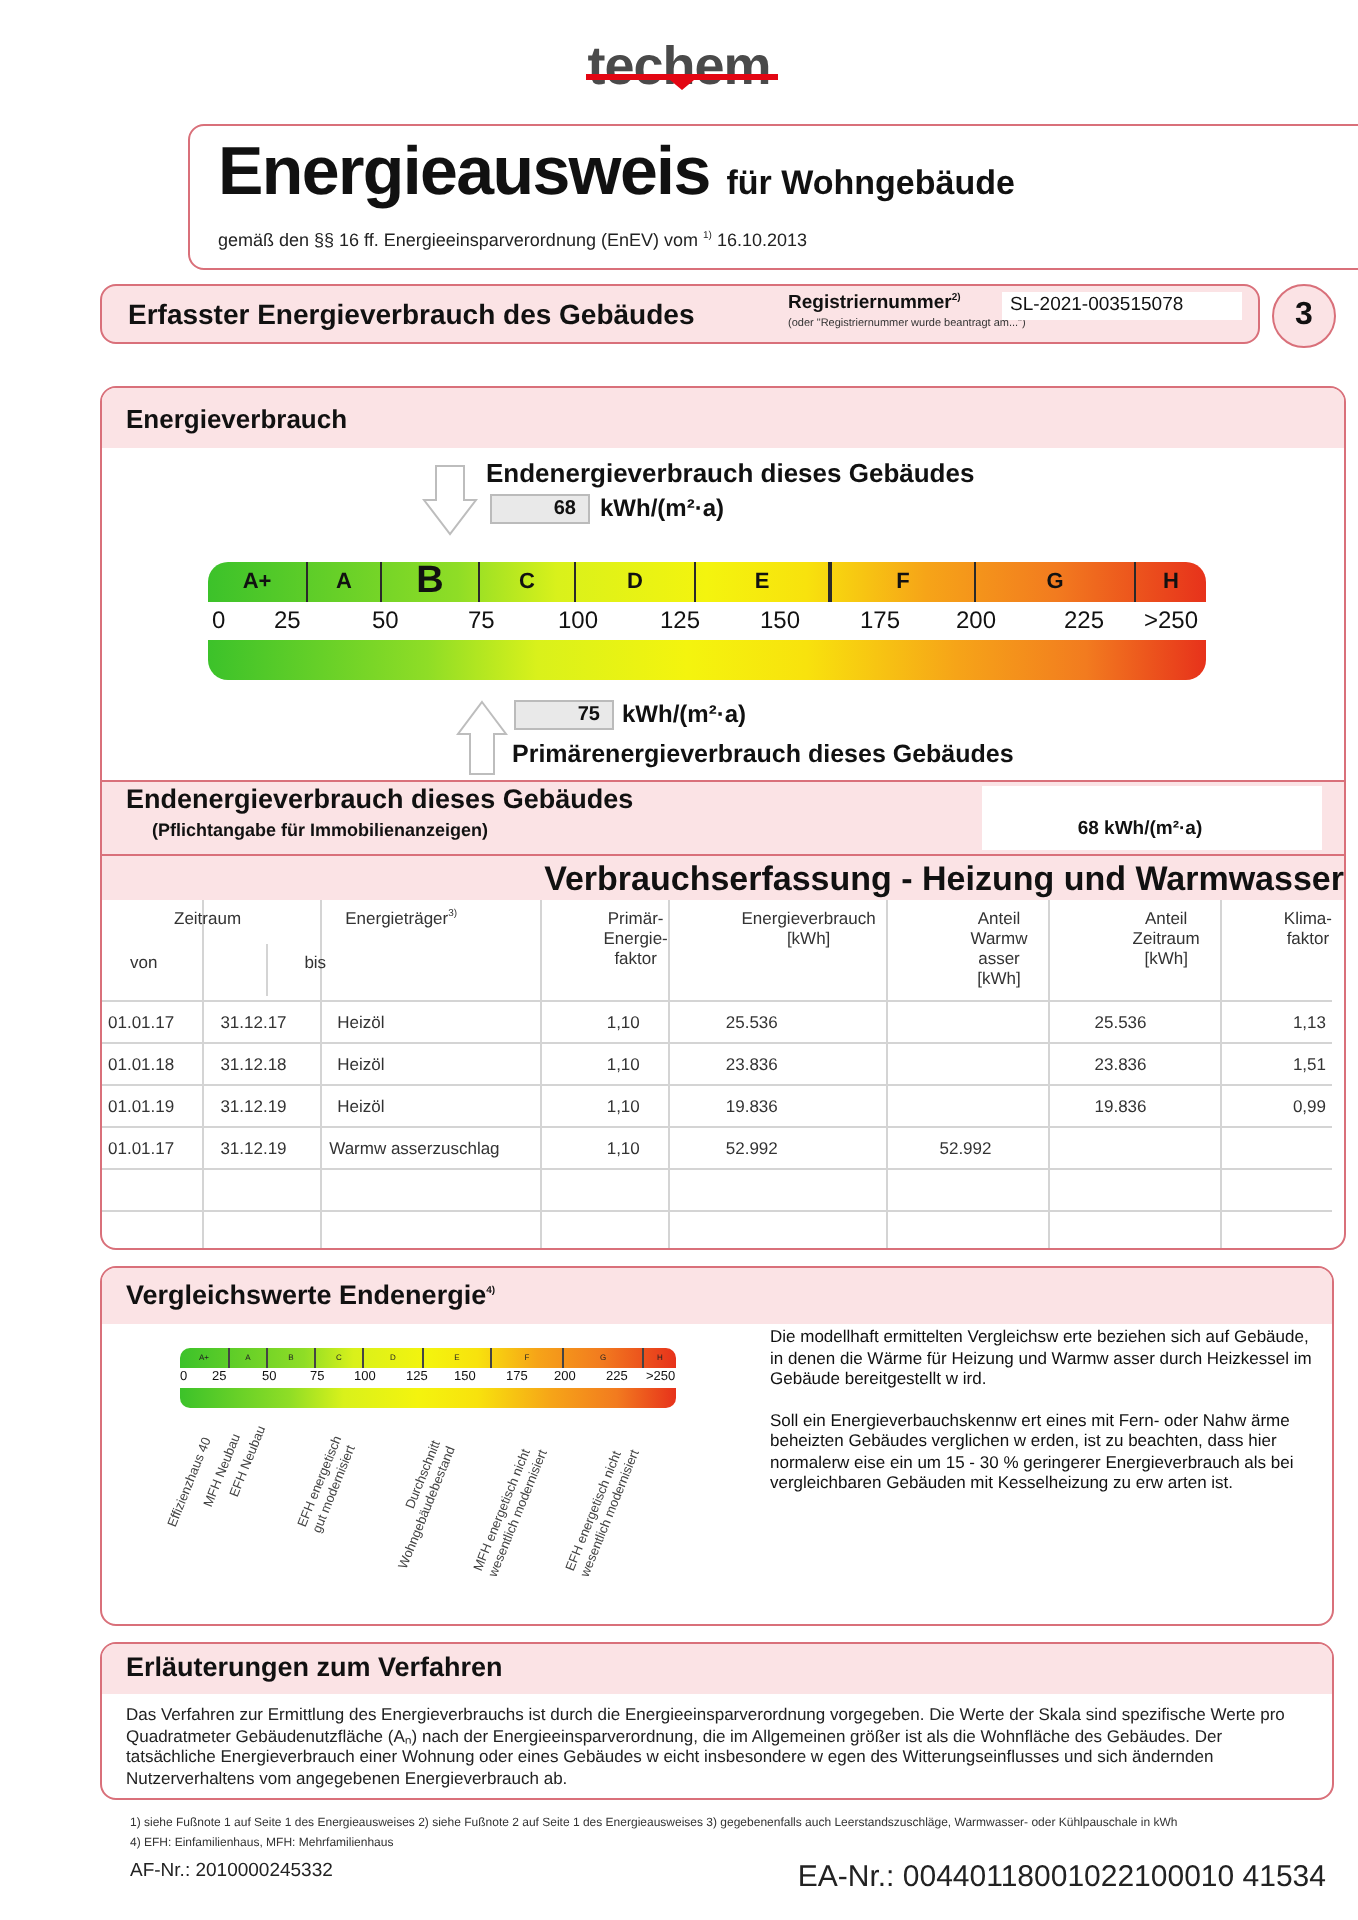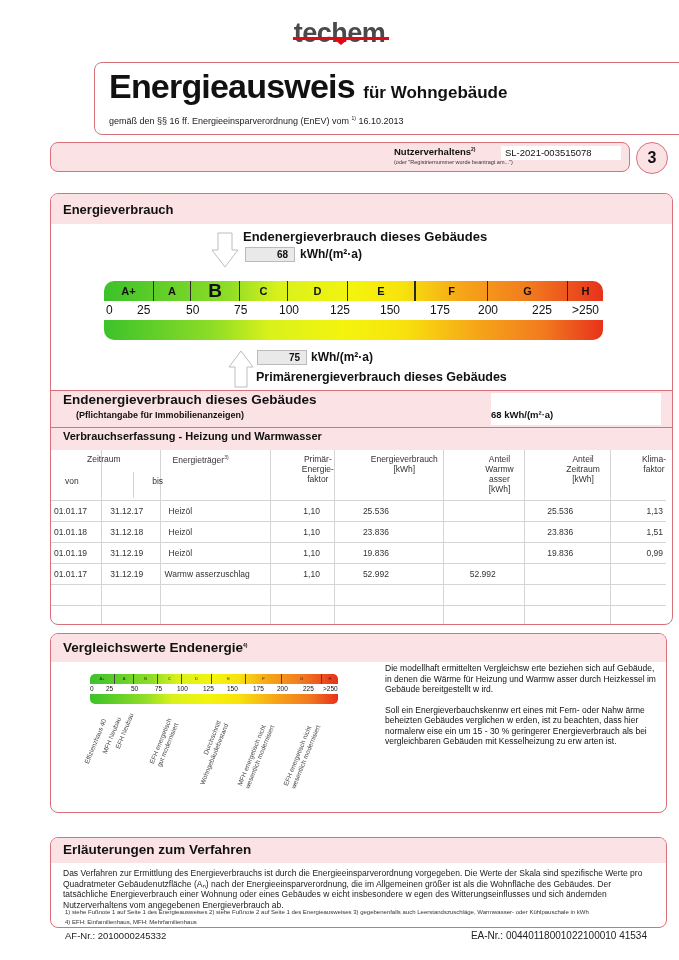--- a/index.html
+++ b/index.html
@@ -43,23 +43,23 @@
 
   .scale-top { position: absolute; left: 104px; top: 281px; width: 499px; height: 20px; border-radius: 10px 10px 0 0; background: linear-gradient(to right, #3cc22a 0%, #8fdd26 25%, #d9f11b 35%, #f4f40e 50%, #f8e20d 60%, #f6a418 72%, #f27b1f 85%, #e7321b 100%); }
   .scale-top .cls { position: absolute; top: 0; height: 20px; font-size: 11px; font-weight: bold; text-align: center; line-height: 20px; border-right: 1px solid #2a2a2a; }
   .scale-nums { position: absolute; left: 104px; top: 303px; width: 499px; height: 16px; font-size: 12px; }
   .scale-nums span { position: absolute; top: 0; }
   .scale-bottom { position: absolute; left: 104px; top: 320px; width: 499px; height: 20px; border-radius: 0 0 10px 10px; background: linear-gradient(to right, #3cc22a 0%, #8fdd26 22%, #d9f11b 33%, #f4f40e 48%, #f8e20d 60%, #f6a418 75%, #f27b1f 88%, #e7321b 100%); }
 
   .ee-summary { position: absolute; left: 0; top: 196px; width: 100%; height: 38px; background: #fbe3e5; border-top: 1.5px solid #d9707a; border-bottom: 1.5px solid #d9707a; }
   .ee-sum-title { position: absolute; left: 12px; top: 1px; font-size: 13.5px; font-weight: bold; }
   .ee-sum-note { position: absolute; left: 12px; top: 19px; font-size: 9px; font-weight: bold; padding-left: 13px; }
-  .ee-sum-val { position: absolute; left: 440px; top: 2px; width: 170px; height: 32px; background: #fff; font-size: 9.5px; font-weight: bold; text-align: left; padding: 16px 12px 0 0; }
-
-  .vb-head { top: 234px; height: 22px; font-size: 11px; padding: 2px 0 0 12px; }
+  .ee-sum-val { position: absolute; left: 440px; top: 2px; width: 170px; height: 32px; background: #fff; font-size: 9.5px; font-weight: bold; text-align: center; padding: 16px 12px 0 0; }
+
+  .vb-head { top: 234px; height: 22px; font-size: 17px; padding: 2px 0 0 12px; text-align: right; }
 
   table.vt { position: absolute; left: 0; top: 256px; width: 615px; border-collapse: collapse; font-size: 8.5px; color: #333; }
   table.vt td, table.vt th { border: 1px solid #d4d4d4; font-weight: normal; }
   table.vt th { vertical-align: top; text-align: center; padding-top: 4px; height: 50px; }
   table.vt td { height: 21px; padding: 0 3px; }
   table.vt tr:first-child th, table.vt tr:first-child td { border-top: none; padding-left: 31px; }
   table.vt td:first-child, table.vt th:first-child { border-left: none; }
   .r { text-align: right; }
 
   
@@ -68,27 +68,27 @@
   .mini-top { position: absolute; left: 39px; top: 40px; width: 248px; height: 10px; border-radius: 5px 5px 0 0; background: linear-gradient(to right, #3cc22a 0%, #8fdd26 25%, #d9f11b 35%, #f4f40e 50%, #f8e20d 60%, #f6a418 72%, #f27b1f 85%, #e7321b 100%); }
   .mini-top .cls { position: absolute; top: 0; height: 10px; font-size: 4px; text-align: center; line-height: 10px; border-right: 1px solid #444; color: #222; }
   .mini-nums { position: absolute; left: 39px; top: 51px; width: 248px; font-size: 6.5px; }
   .mini-nums span { position: absolute; }
   .mini-bottom { position: absolute; left: 39px; top: 60px; width: 248px; height: 10px; border-radius: 0 0 5px 5px; background: linear-gradient(to right, #3cc22a 0%, #8fdd26 22%, #d9f11b 33%, #f4f40e 48%, #f8e20d 60%, #f6a418 75%, #f27b1f 88%, #e7321b 100%); }
   .rot { position: absolute; font-size: 6.5px; color: #444; transform-origin: 0 0; transform: rotate(-68deg); white-space: nowrap; line-height: 7.5px; }
   .vgl-text { position: absolute; left: 334px; top: 29px; width: 275px; font-size: 8.5px; line-height: 10.5px; color: #111; }
   .vgl-text p + p { margin-top: 10px; }
 
   
-  .erl { left: 50px; top: 821px; width: 617px; height: 91px; overflow: hidden; margin-top: 16px; }
+  .erl { left: 50px; top: 821px; width: 617px; height: 79px; overflow: hidden; }
   .erl-head { top: 0; height: 25px; font-size: 13.5px; padding: 4px 0 0 12px; }
   .erl-text { position: absolute; left: 12px; top: 30px; width: 590px; font-size: 8.5px; line-height: 10.5px; color: #222; }
 
   .footnotes { position: absolute; left: 65px; top: 907px; font-size: 6px; line-height: 10px; color: #333; }
   .af { position: absolute; left: 65px; top: 930px; font-size: 9.5px; color: #222; }
-  .ea { position: absolute; right: 32px; top: 930px; font-size: 10px; color: #222; }
+  .ea { position: absolute; right: 16px; top: 930px; font-size: 15px; color: #222; }
 </style>
 </head>
 <body>
 
 <div class="logo">
   <span class="logo-text">techem</span>
 </div>
 <svg class="logo-bar" viewBox="0 0 96 8">
   <path d="M0 0 H96 V3 H54 L48 8 L42 3 H0 Z" fill="#e30613"></path>
 </svg>
@@ -99,22 +99,23 @@
     <span class="hdr-small">für Wohngebäude</span>
   </div>
   <div class="hdr-sub">
     <span>gemäß den §§ 16 ff. Energieeinsparverordnung (EnEV) vom</span>
     <span class="sup">1)</span>
     <span>16.10.2013</span>
   </div>
 </div>
 
 <div class="box pink erf">
+  <div class="erf-title">Erfasster Energieverbrauch des Gebäudes</div>
   <div class="reg-label">
-    <span>Nutzerverhaltens</span><span class="sup">2)</span>
+    <span>Registriernummer</span><span class="sup">2)</span>
   </div>
   <div class="reg-note">(oder "Registriernummer wurde beantragt am...")</div>
   <div class="reg-val">SL-2021-003515078</div>
 </div>
 <div class="page-num">3</div>
 
 <div class="box energy">
   <div class="sec-head energy-head">Energieverbrauch</div>
 
   <div class="ee-summary">

